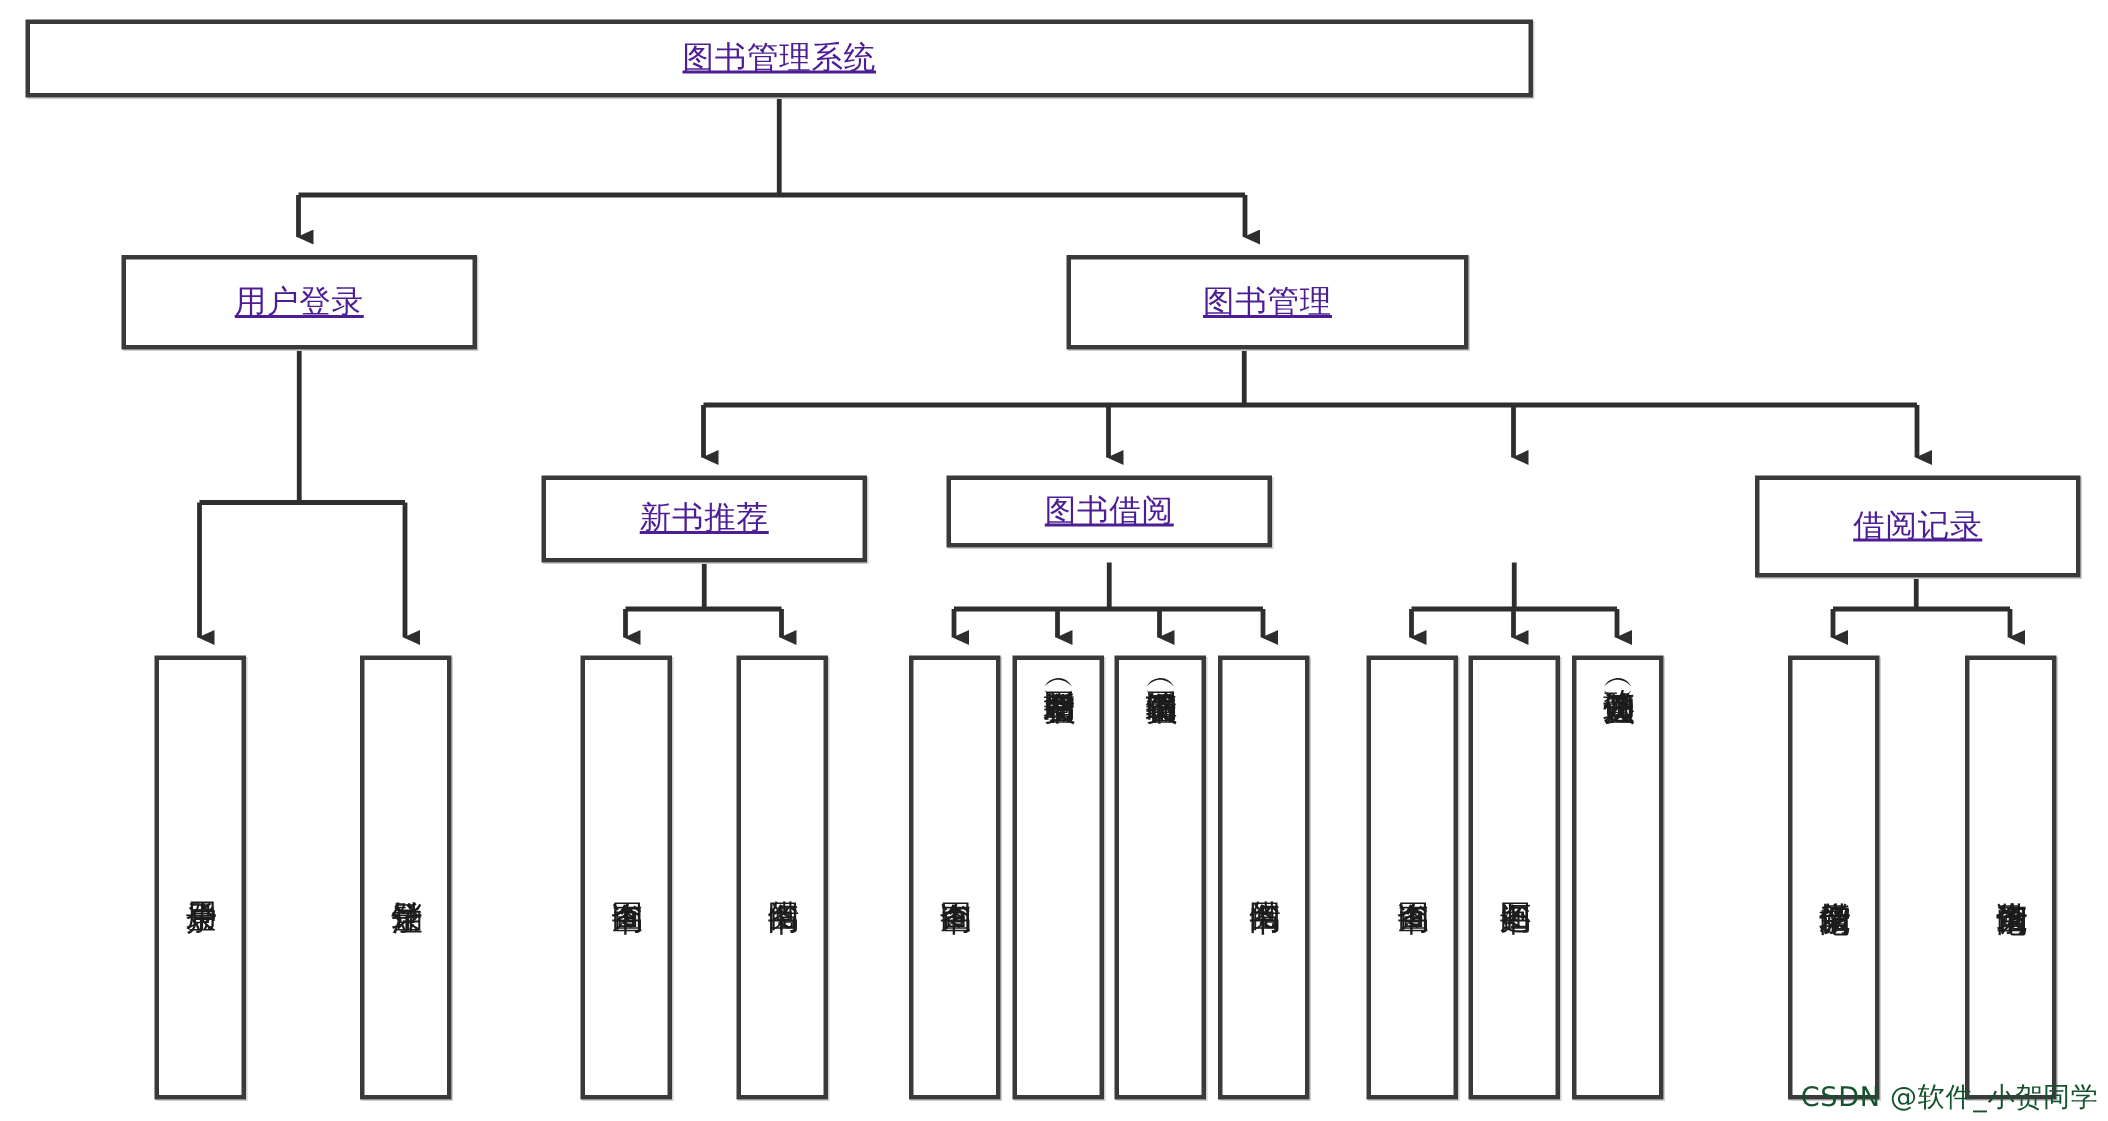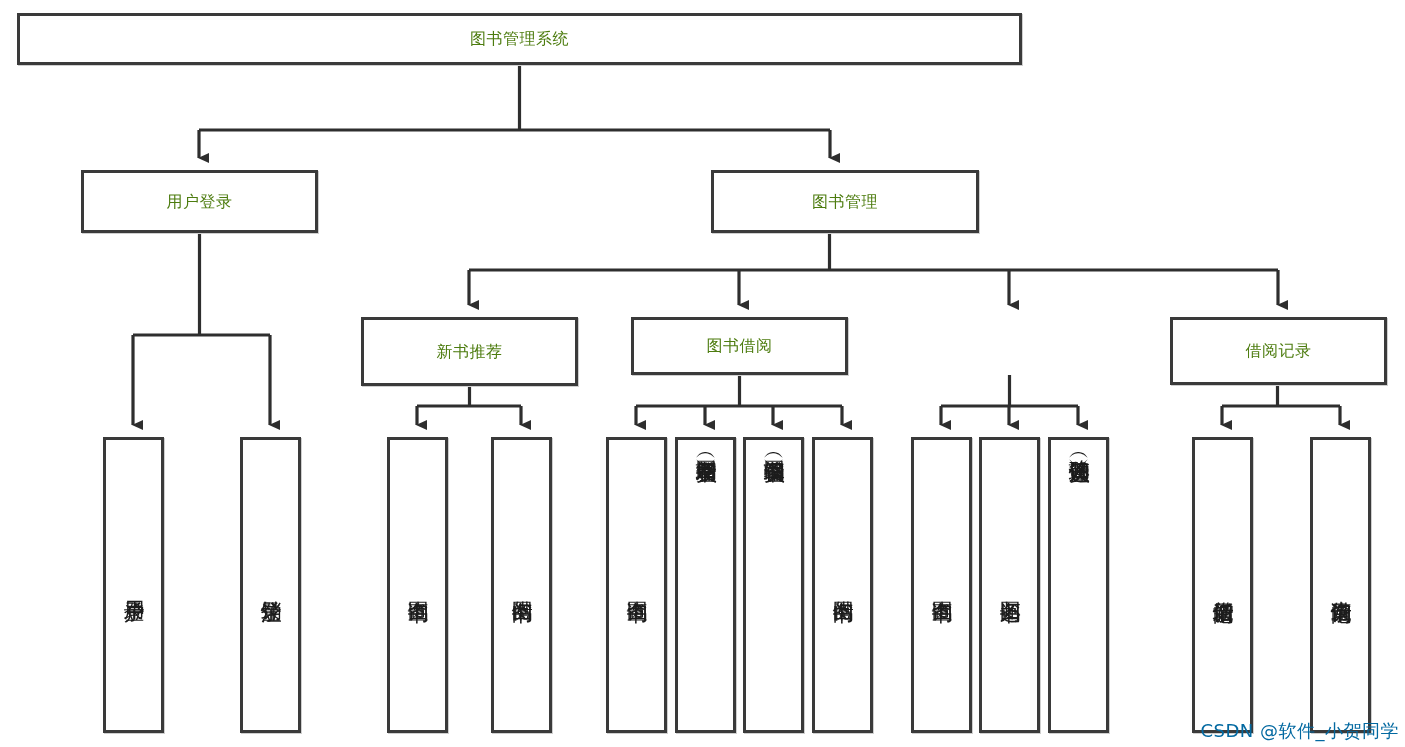--- a/index.html
+++ b/index.html
@@ -27,25 +27,26 @@
     background: #ffffff;
     border: 3px solid #3a3a3a;
     box-shadow: 1px 1px 0 0 #cfcfcf;
   }
   .node-label-h {
     position: absolute;
     left: 0; right: 0; top: 0; bottom: 0;
     display: flex;
     align-items: center;
     justify-content: center;
-    color: #4d7c0f;
-    font-size: 16px;
+    color: #4c1d95;
+    font-size: 21px;
     line-height: 1.2;
     letter-spacing: 0.5px;
     white-space: nowrap;
+    text-decoration: underline;
   }
   .node-label-v {
     position: absolute;
     left: 0; right: 0; top: 0; bottom: 0;
     display: flex;
     align-items: center;
     justify-content: center;
     color: #1c1c1c;
     font-size: 21px;
     line-height: 1.32;
@@ -69,21 +70,21 @@
     left: 0;
     top: 0;
     width: 1405px;
     height: 747px;
     pointer-events: none;
   }
   .watermark {
     position: absolute;
     right: 6px;
     bottom: 4px;
-    color: #0369a1;
+    color: #14532d;
     font-size: 18px;
     white-space: nowrap;
     letter-spacing: 0.5px;
   }
 </style>
 </head>
 <body>
 
 <div id="diagram-root">
 
@@ -142,25 +143,25 @@
   </div>
 
   <div class="node-box" style="left:81px; top:170px; width:237px; height:63px;">
     <div class="node-label-h">用户登录</div>
   </div>
 
   <div class="node-box" style="left:711px; top:170px; width:268px; height:63px;">
     <div class="node-label-h">图书管理</div>
   </div>
 
-  <div class="node-box" style="left:361px; top:317px; width:217px; height:69px;">
+  <div class="node-box" style="left:361px; top:317px; width:217px; height:58px;">
     <div class="node-label-h">新书推荐</div>
   </div>
 
-  <div class="node-box" style="left:631px; top:317px; width:217px; height:58px;">
+  <div class="node-box" style="left:631px; top:317px; width:217px; height:48px;">
     <div class="node-label-h">图书借阅</div>
   </div>
 
 
   <div class="node-box" style="left:1170px; top:317px; width:217px; height:68px;">
     <div class="node-label-h">借阅记录</div>
   </div>
 
   <div class="node-box" style="left:103px; top:437px; width:61px; height:296px;">
     <div class="node-label-v">

